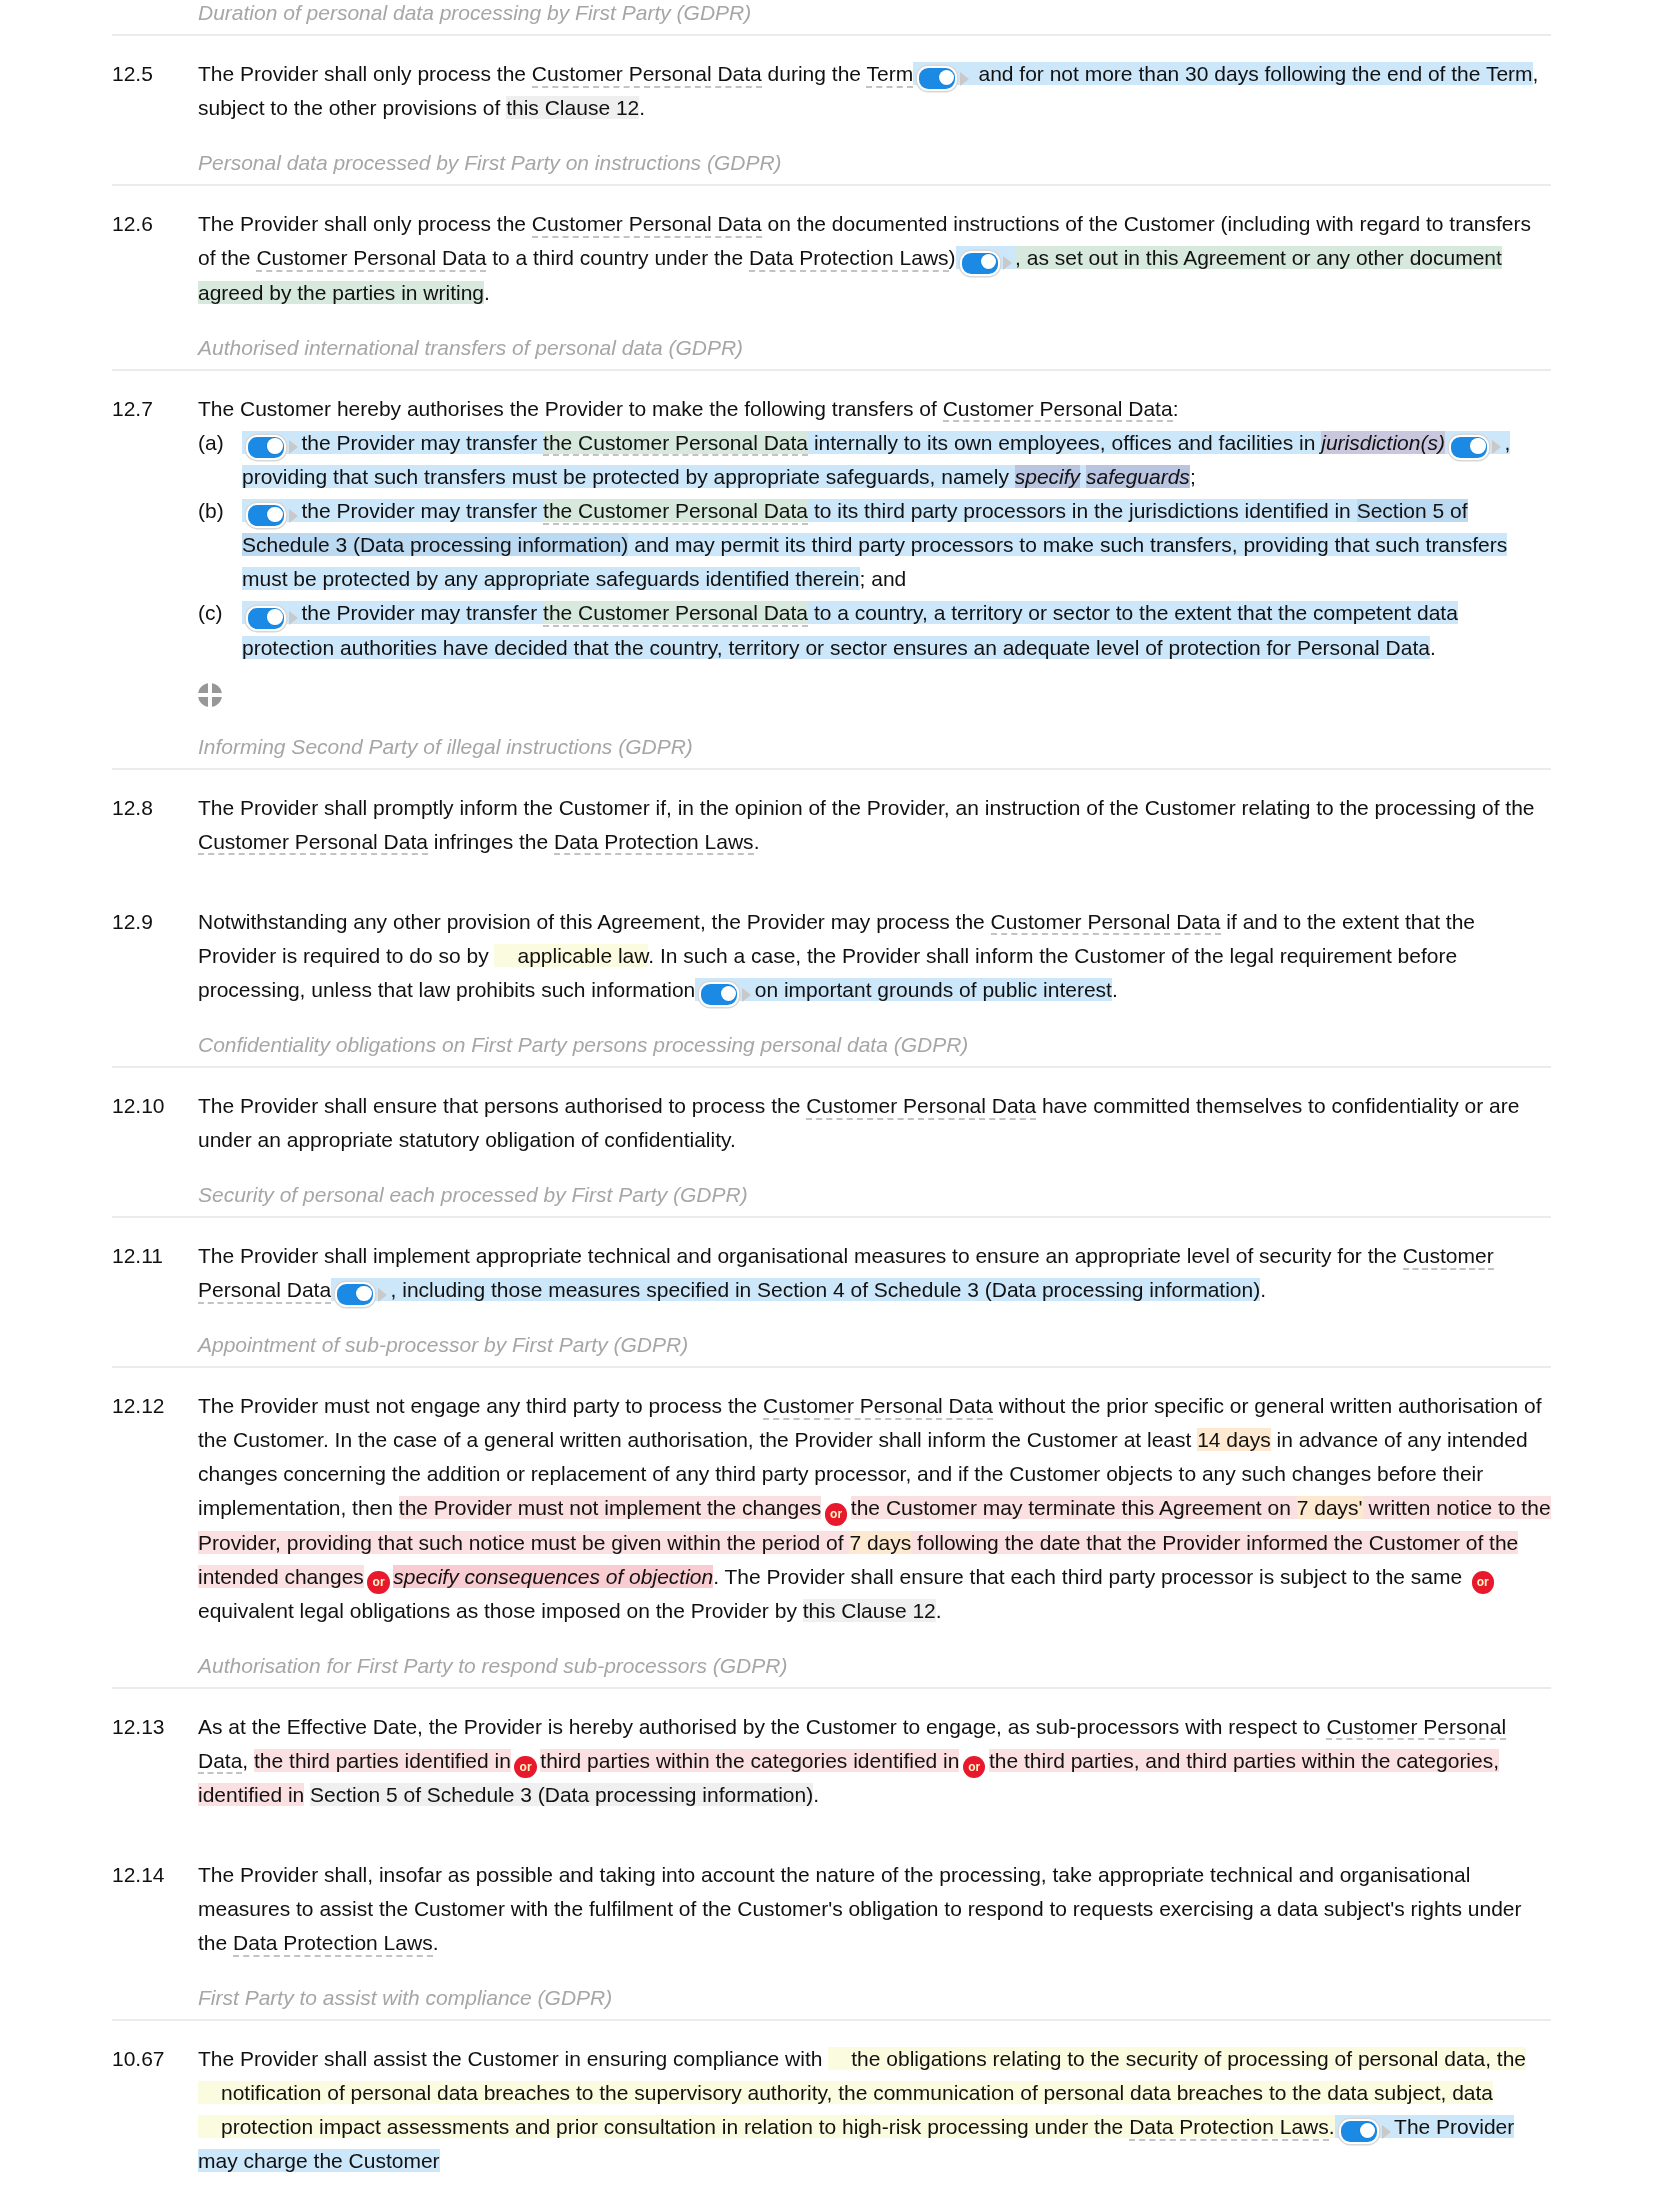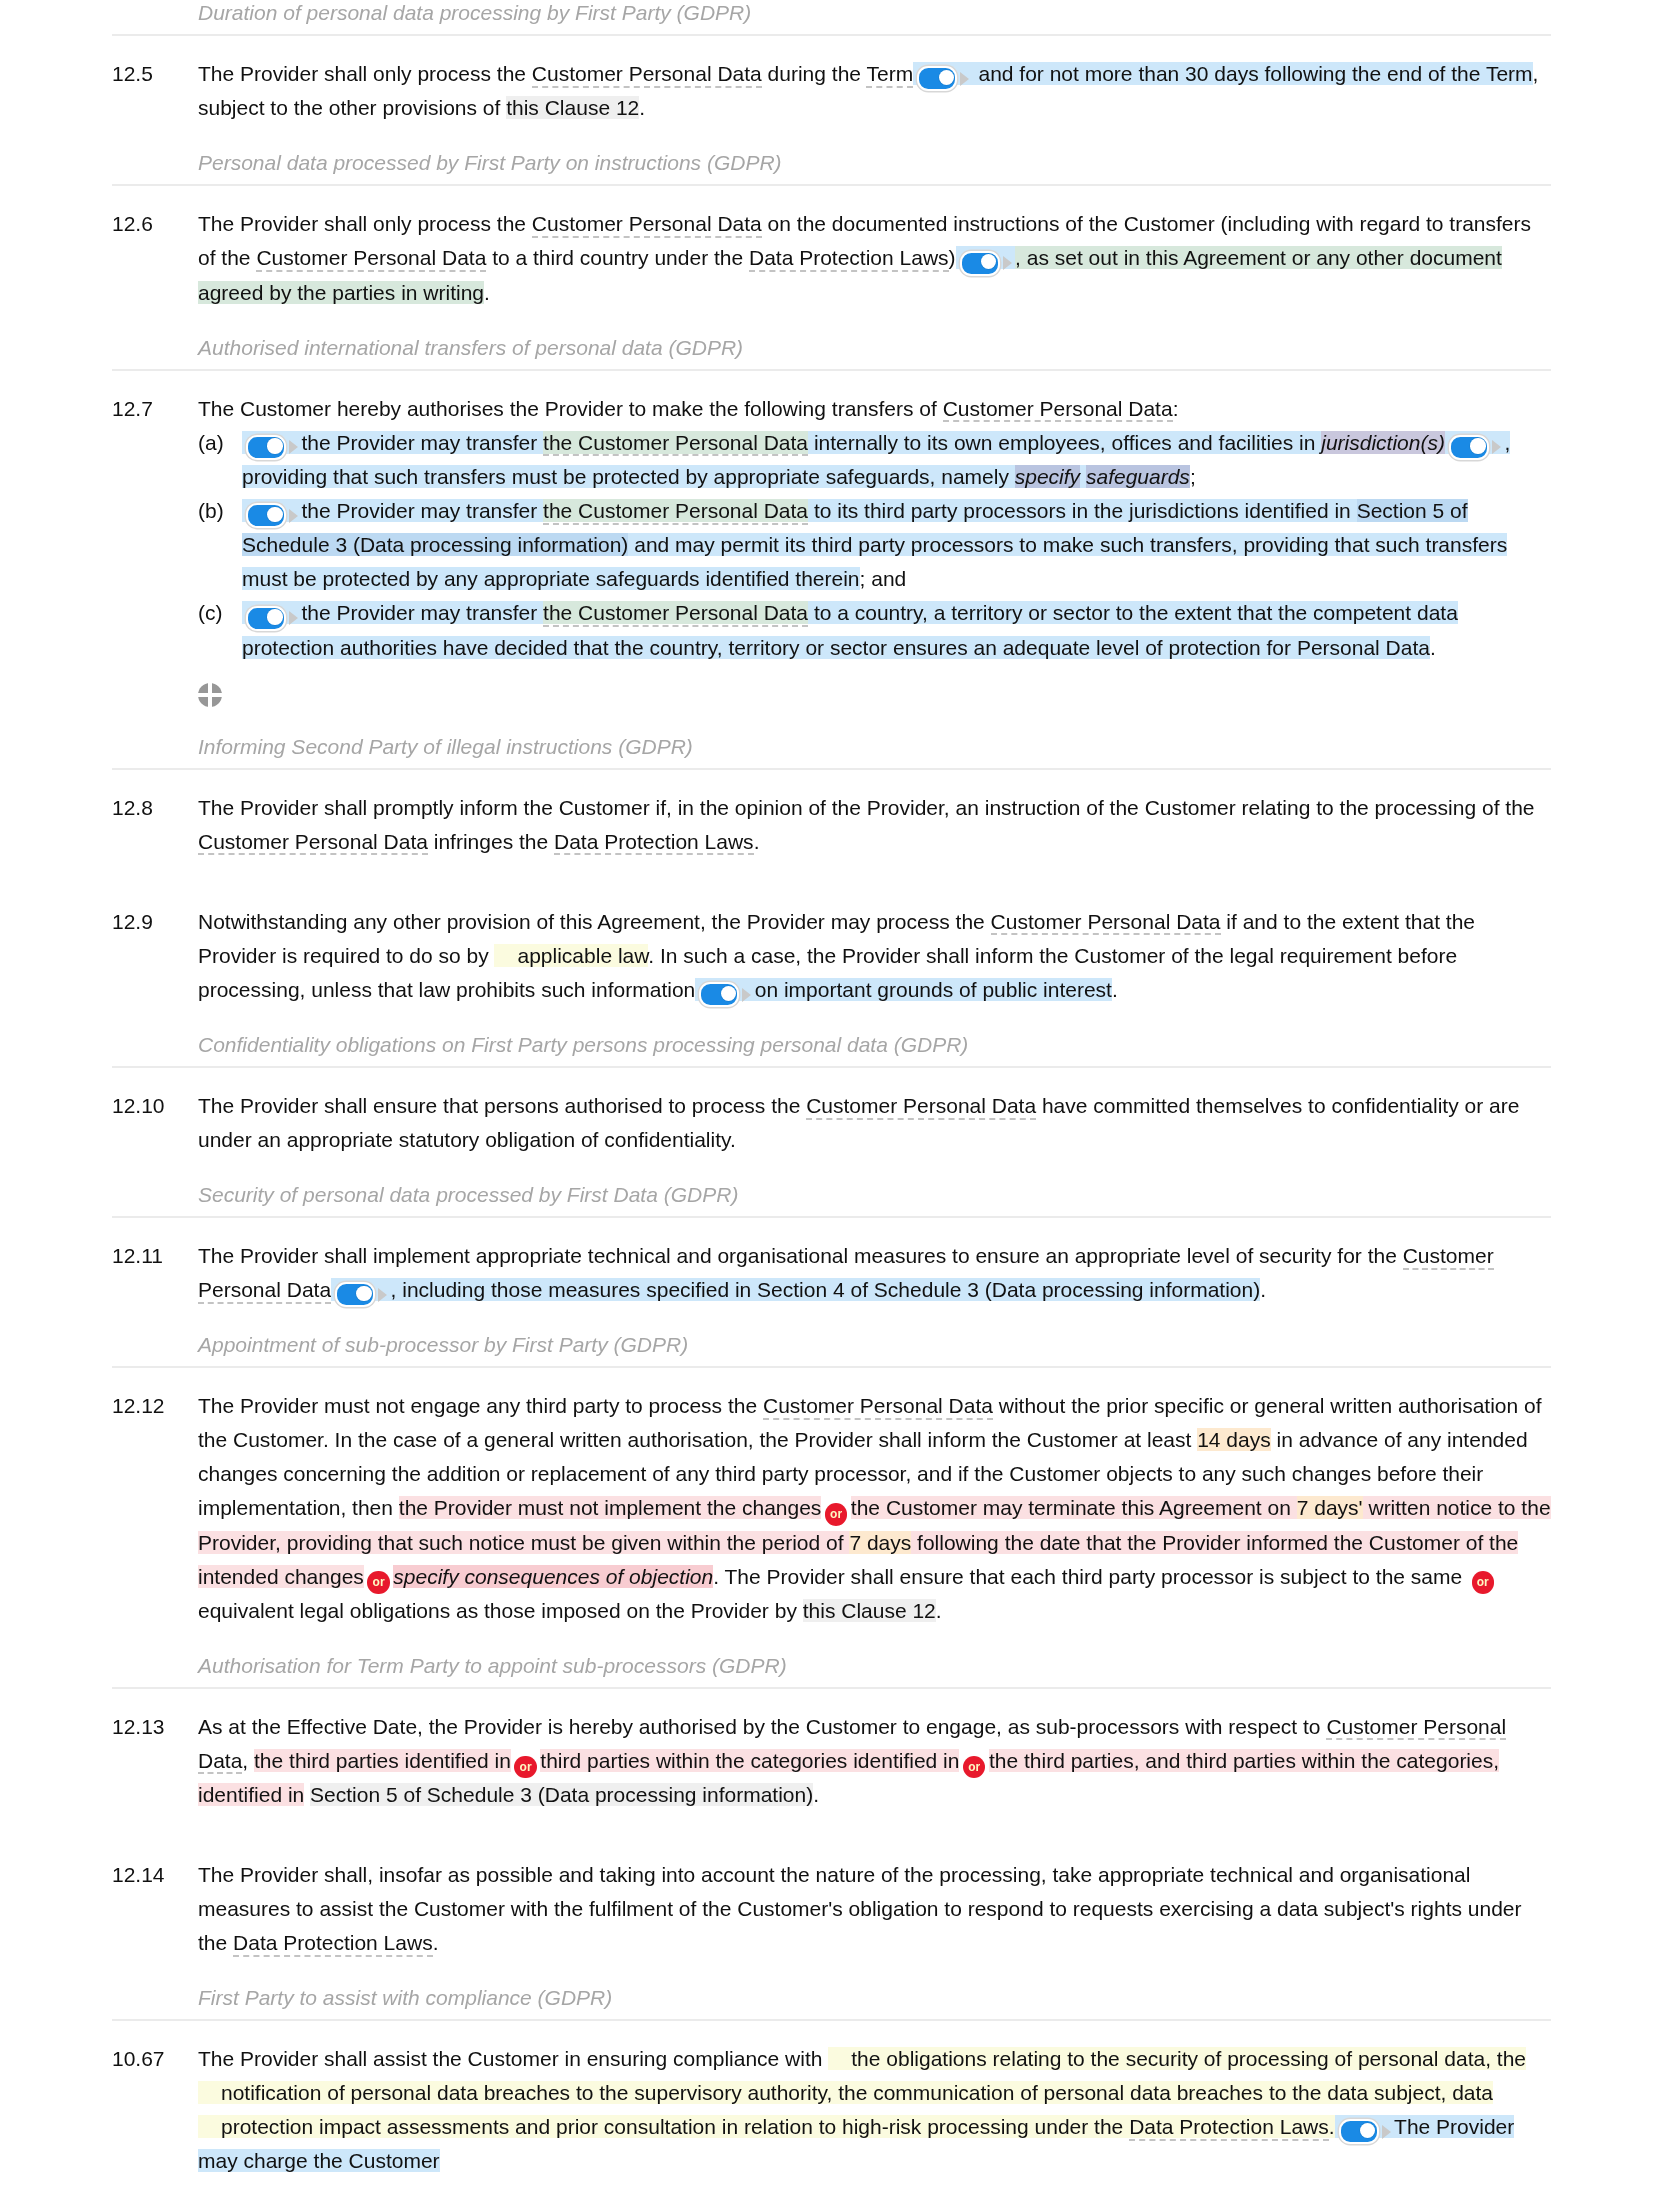--- a/index.html
+++ b/index.html
@@ -233,21 +233,21 @@
 
   <div class="clause">
     <div class="num">12.10</div>
     <div class="body">
       <span>The Provider shall ensure that persons authorised to process the </span><span class="term">Customer Personal Data</span><span> have committed themselves to confidentiality or are under an appropriate statutory obligation of confidentiality.</span>
     </div>
   </div>
 
   <div class="spacer-lg"></div>
 
-  <div class="sec-head">Security of personal data processed by First Data (GDPR)</div>
+  <div class="sec-head">Security of personal each processed by First Party (GDPR)</div>
 
   <div class="clause">
     <div class="num">12.11</div>
     <div class="body">
       <span>The Provider shall implement appropriate technical and organisational measures to ensure an appropriate level of security for the </span><span class="term">Customer Personal Data</span><span class="h-blue"><span class="toggle"><span class="track"><span class="knob"></span></span><span class="caret"></span></span><span>, including those measures specified in Section 4 of Schedule 3 (Data processing information)</span></span><span>.</span>
     </div>
   </div>
 
   <div class="spacer-lg"></div>
 
@@ -255,21 +255,21 @@
 
   <div class="clause">
     <div class="num">12.12</div>
     <div class="body">
       <span>The Provider must not engage any third party to process the </span><span class="term">Customer Personal Data</span><span> without the prior specific or general written authorisation of the Customer. In the case of a general written authorisation, the Provider shall inform the Customer at least </span><span class="h-orange">14 days</span><span> in advance of any intended changes concerning the addition or replacement of any third party processor, and if the Customer objects to any such changes before their implementation, then </span><span class="h-pink">the Provider must not implement the changes</span><span class="or-badge">or</span><span class="h-pink"><span>the Customer may terminate this Agreement on </span><span class="h-orange">7 days'</span><span> written notice to the Provider, providing that such notice must be given within the period of </span><span class="h-orange">7 days</span><span> following the date that the Provider informed the Customer of the intended changes</span></span><span class="or-badge">or</span><span class="h-pink2 ital">specify consequences of objection</span><span>. The Provider shall ensure that each third party processor is subject to the same </span><span class="or-badge">or</span><span> equivalent legal obligations as those imposed on the Provider by </span><span class="h-grey">this Clause 12</span><span>.</span>
     </div>
   </div>
 
   <div class="spacer-lg"></div>
 
-  <div class="sec-head">Authorisation for Term Party to appoint sub-processors (GDPR)</div>
+  <div class="sec-head">Authorisation for First Party to respond sub-processors (GDPR)</div>
 
   <div class="clause">
     <div class="num">12.13</div>
     <div class="body">
       <span>As at the Effective Date, the Provider is hereby authorised by the Customer to engage, as sub-processors with respect to </span><span class="term">Customer Personal Data</span><span>, </span><span class="h-pink">the third parties identified in</span><span class="or-badge">or</span><span class="h-pink">third parties within the categories identified in</span><span class="or-badge">or</span><span class="h-pink">the third parties, and third parties within the categories, identified in</span> <span class="h-grey">Section 5 of Schedule 3 (Data processing information)</span><span>.</span>
     </div>
   </div>
 
   <div class="spacer-lg"></div>
 

